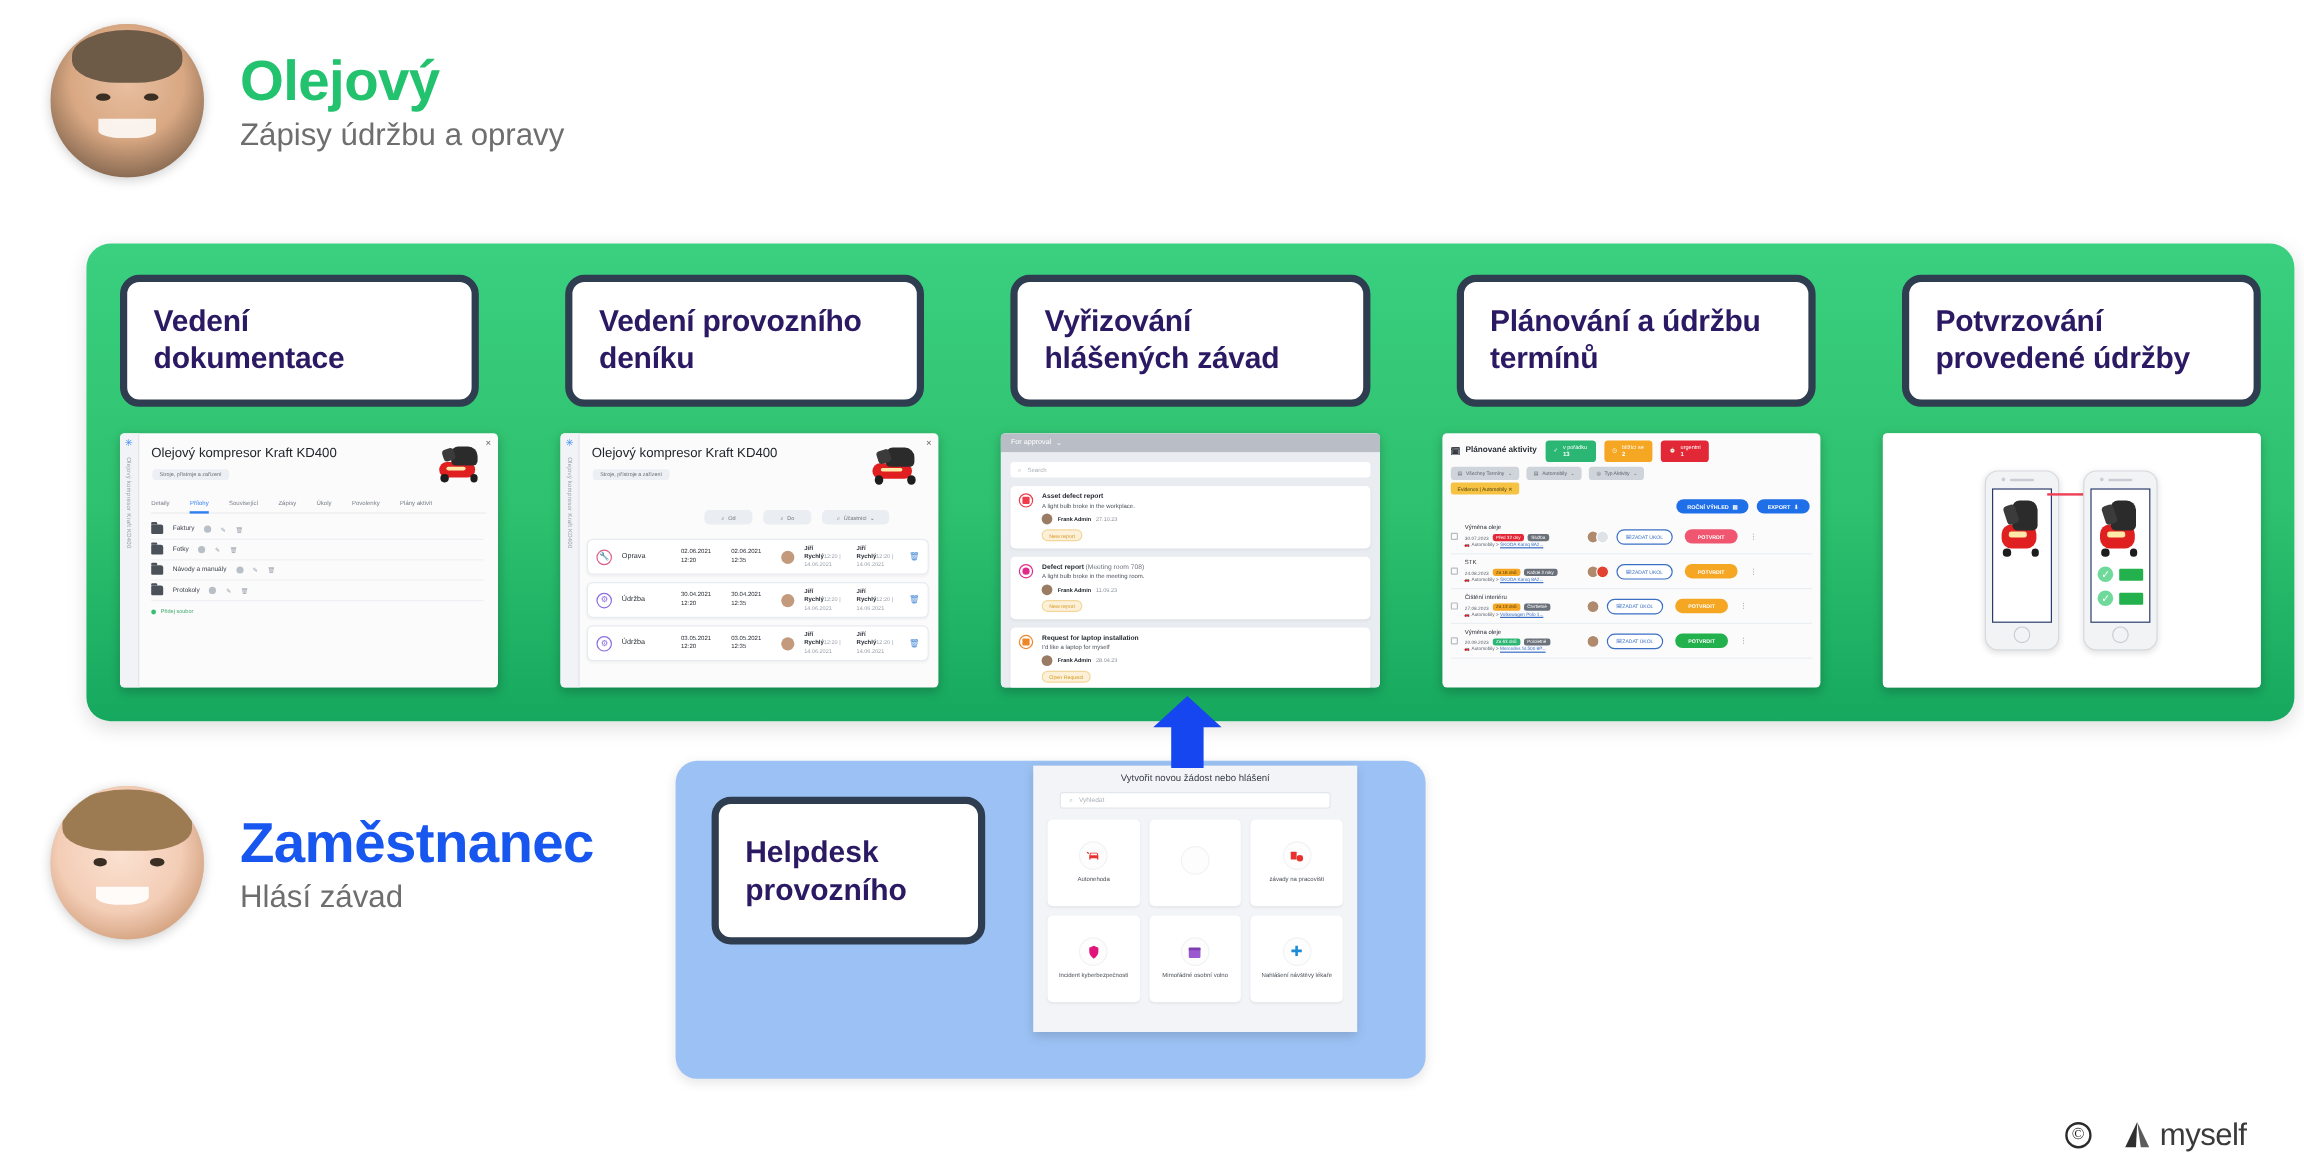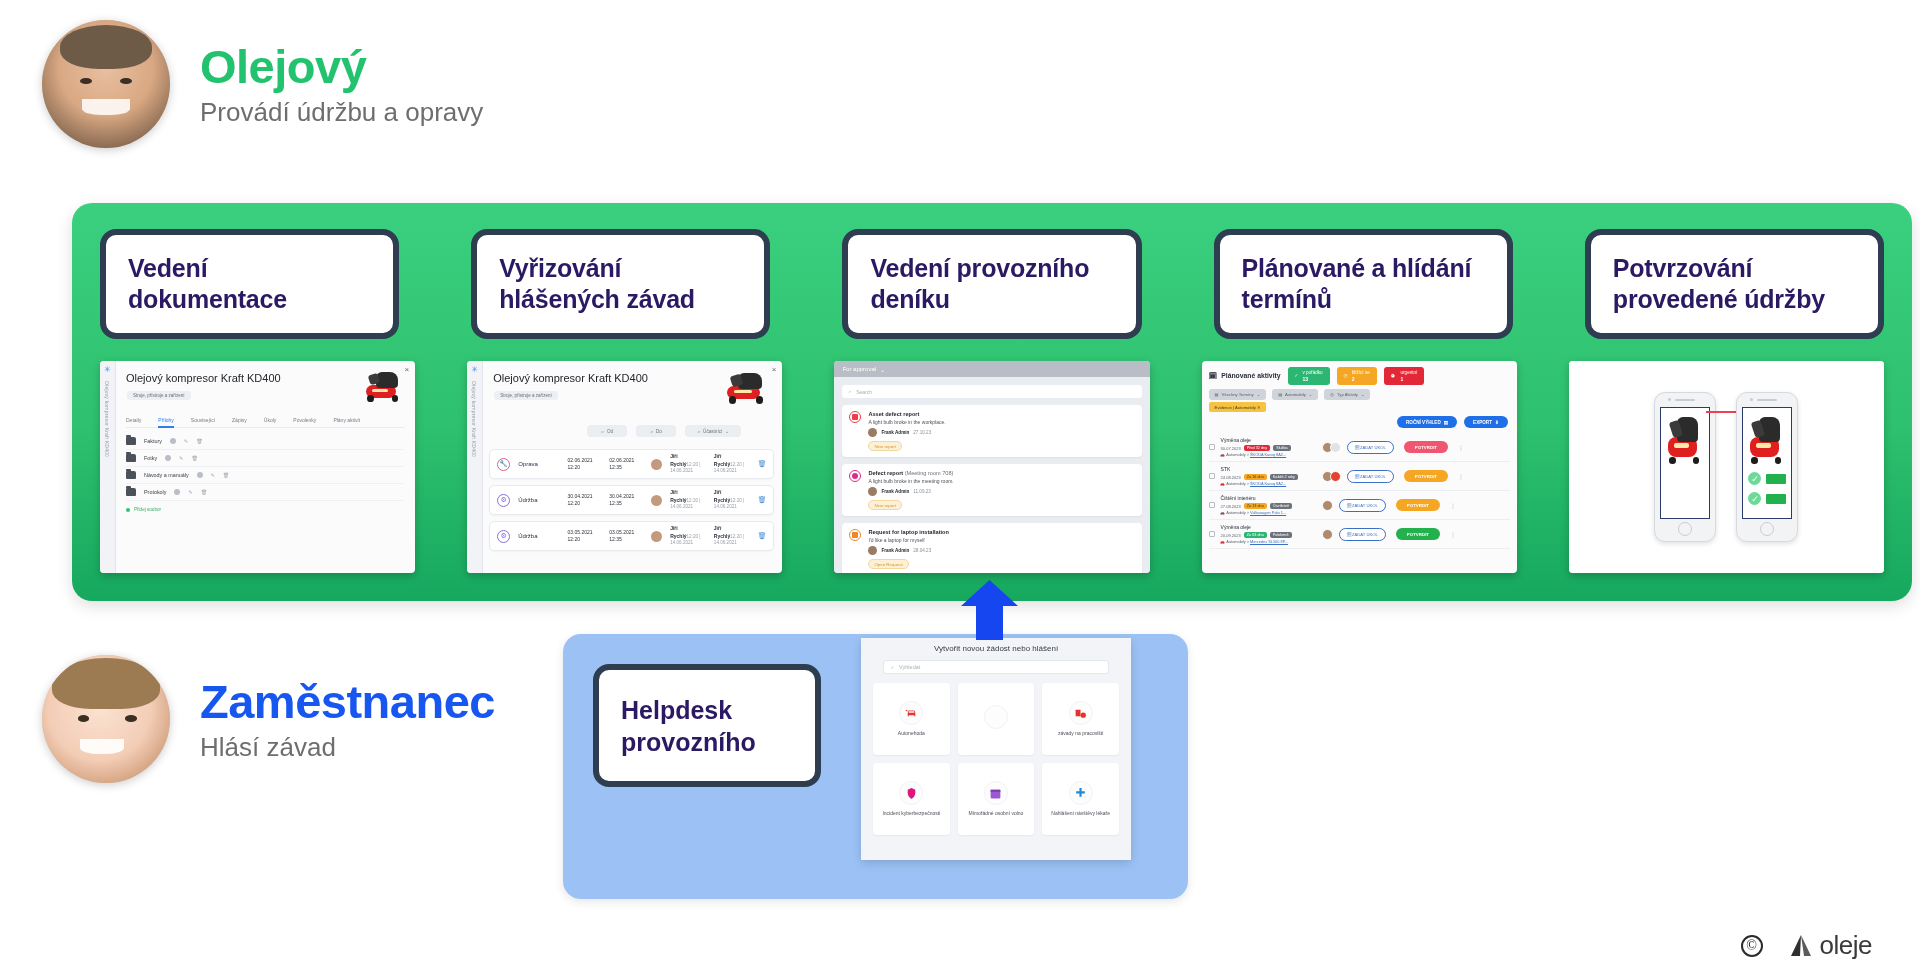--- a/index.html
+++ b/index.html
@@ -302,38 +302,38 @@
 
   <div class="persona" id="persona-maintenance">
     <div class="persona-photo">
       <div class="face face-man">
         <span class="eye l"></span>
           <span class="eye r"></span>
       </div>
     </div>
     <div class="persona-text">
       <div class="persona-name">Olejový</div>
-      <div class="persona-role">Provádí údržbu a opravy</div>
+      <div class="persona-role">Zápisy údržbu a opravy</div>
     </div>
   </div>
 
   <div class="green-panel">
 
     <div class="cards-row">
       <div class="cap-card">
         <span class="cap-card-label">Vedení dokumentace</span>
       </div>
       <div class="cap-card">
+        <span class="cap-card-label">Vedení provozního deníku</span>
+      </div>
+      <div class="cap-card">
         <span class="cap-card-label">Vyřizování hlášených závad</span>
       </div>
       <div class="cap-card">
-        <span class="cap-card-label">Vedení provozního deníku</span>
-      </div>
-      <div class="cap-card">
-        <span class="cap-card-label">Plánované a hlídání termínů</span>
+        <span class="cap-card-label">Plánování a údržbu termínů</span>
       </div>
       <div class="cap-card">
         <span class="cap-card-label">Potvrzování provedené údržby</span>
       </div>
     </div>
 
     <div class="shots-row">
 
       <div class="shot">
         <div class="mini-side">
@@ -761,17 +761,17 @@
     <polygon points="28.5,0 57,26 42,26 42,60 15,60 15,26 0,26" fill="#1546ef"></polygon>
   </svg>
 
   <div class="footer-logo">
     <span class="copy-mark">©</span>
     <span class="brand">
       <svg width="28" height="28" viewBox="0 0 28 28">
         <path d="M14 3 L24 24 L17 24 Z" fill="#5b5b5b"></path>
         <path d="M14 3 L4 24 L13 24 Z" fill="#2f2f2f"></path>
       </svg>
-      <span class="brand-name">oleje</span>
+      <span class="brand-name">myself</span>
     </span>
   </div>
 
 </div>
 
 </body></html>

